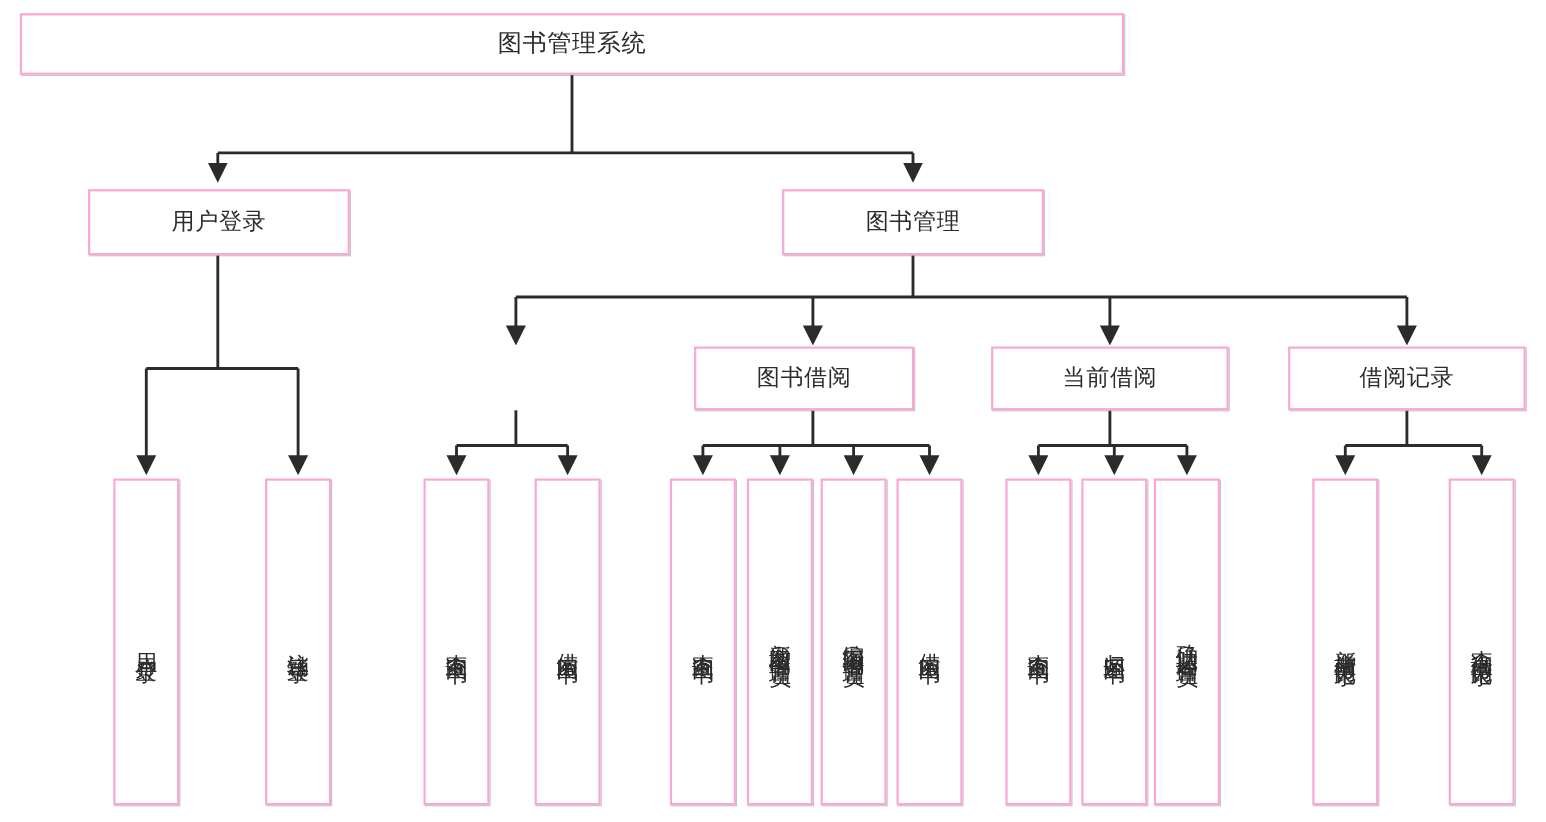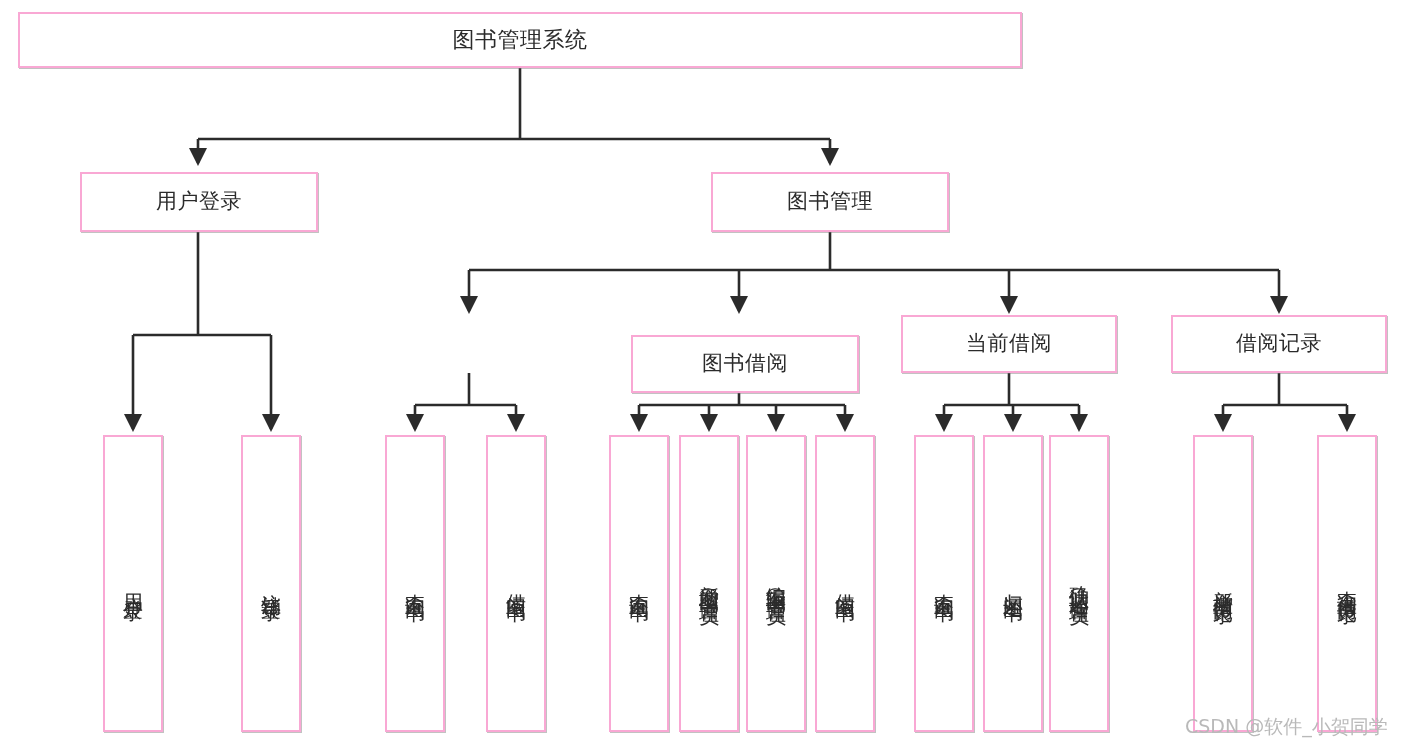--- a/index.html
+++ b/index.html
@@ -136,21 +136,21 @@
     <span class="label">图书管理系统</span>
   </div>
 
   <div class="node horiz" style="left:80px; top:172px; width:238px; height:60px;">
     <span class="label">用户登录</span>
   </div>
   <div class="node horiz" style="left:711px; top:172px; width:238px; height:60px;font-family:Liberation Serif, serif;">
     <span class="label">图书管理</span>
   </div>
 
-  <div class="node horiz" style="left:631px; top:315px; width:228px; height:58px;margin-top:20px;">
+  <div class="node horiz" style="left:631px; top:315px; width:200px; height:58px;">
     <span class="label">图书借阅</span>
   </div>
   <div class="node horiz" style="left:901px; top:315px; width:216px; height:58px;">
     <span class="label">当前借阅</span>
   </div>
   <div class="node horiz" style="left:1171px; top:315px; width:216px; height:58px;">
     <span class="label">借阅记录</span>
   </div>
 
   <div class="node vert" style="left:103px; top:435px; width:60px; height:297px;">
@@ -190,15 +190,14 @@
     <span class="label">确认归还（管理员）</span>
   </div>
 
   <div class="node vert" style="left:1193px; top:435px; width:60px; height:297px;">
     <span class="label">新增借阅记录</span>
   </div>
   <div class="node vert" style="left:1317px; top:435px; width:60px; height:297px;">
     <span class="label">查询借阅记录</span>
   </div>
 
-  <div id="watermark">CSDN @软件_小贺同学</div>
 
 </div>
 
 </body></html>

